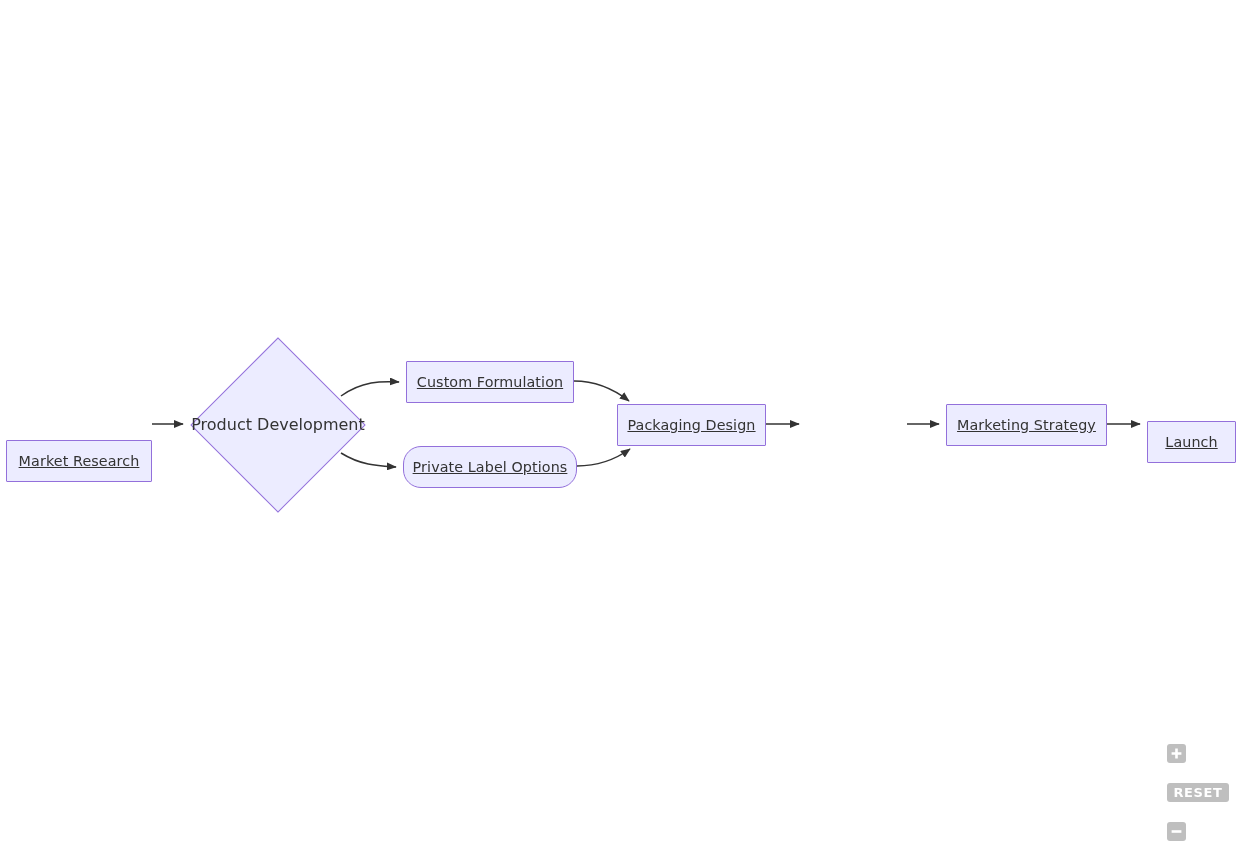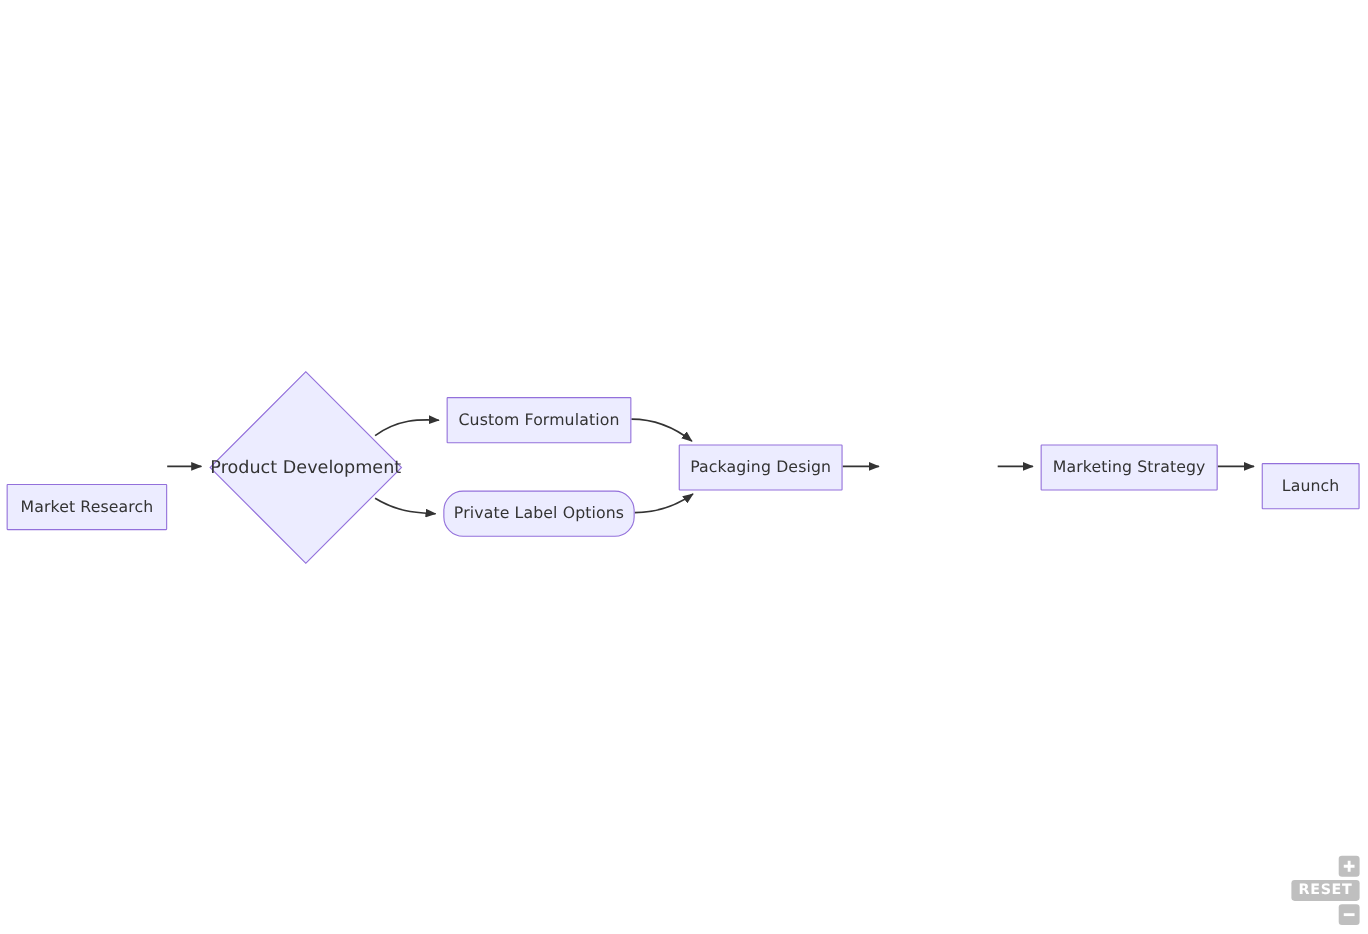--- a/index.html
+++ b/index.html
@@ -45,20 +45,21 @@
     font-size: 14.3px;
     line-height: 1;
     letter-spacing: 0.1px;
     white-space: nowrap;
   }
 
   .node-label {
     display: block;
     text-align: center;
     color: #333333;
+    text-decoration: underline;
   }
 
   
   .node-diamond {
     position: absolute;
     width: 124px;
     height: 124px;
     box-sizing: border-box;
     background: #ececff;
     border: 1.4px solid #9370db;
@@ -83,22 +84,22 @@
   }
 
   
   #zoom-controls {
     position: absolute;
     right: 8px;
     bottom: 8px;
     width: 69px;
     display: flex;
     flex-direction: column;
-    align-items: flex-end;
-    gap: 3px;
+    align-items: flex-start;
+    gap: 20px;
   }
   .zoom-btn {
     background: #bfbfbf;
     border: none;
     border-radius: 3px;
     color: #ffffff;
     cursor: pointer;
     padding: 0;
     display: flex;
     align-items: center;

